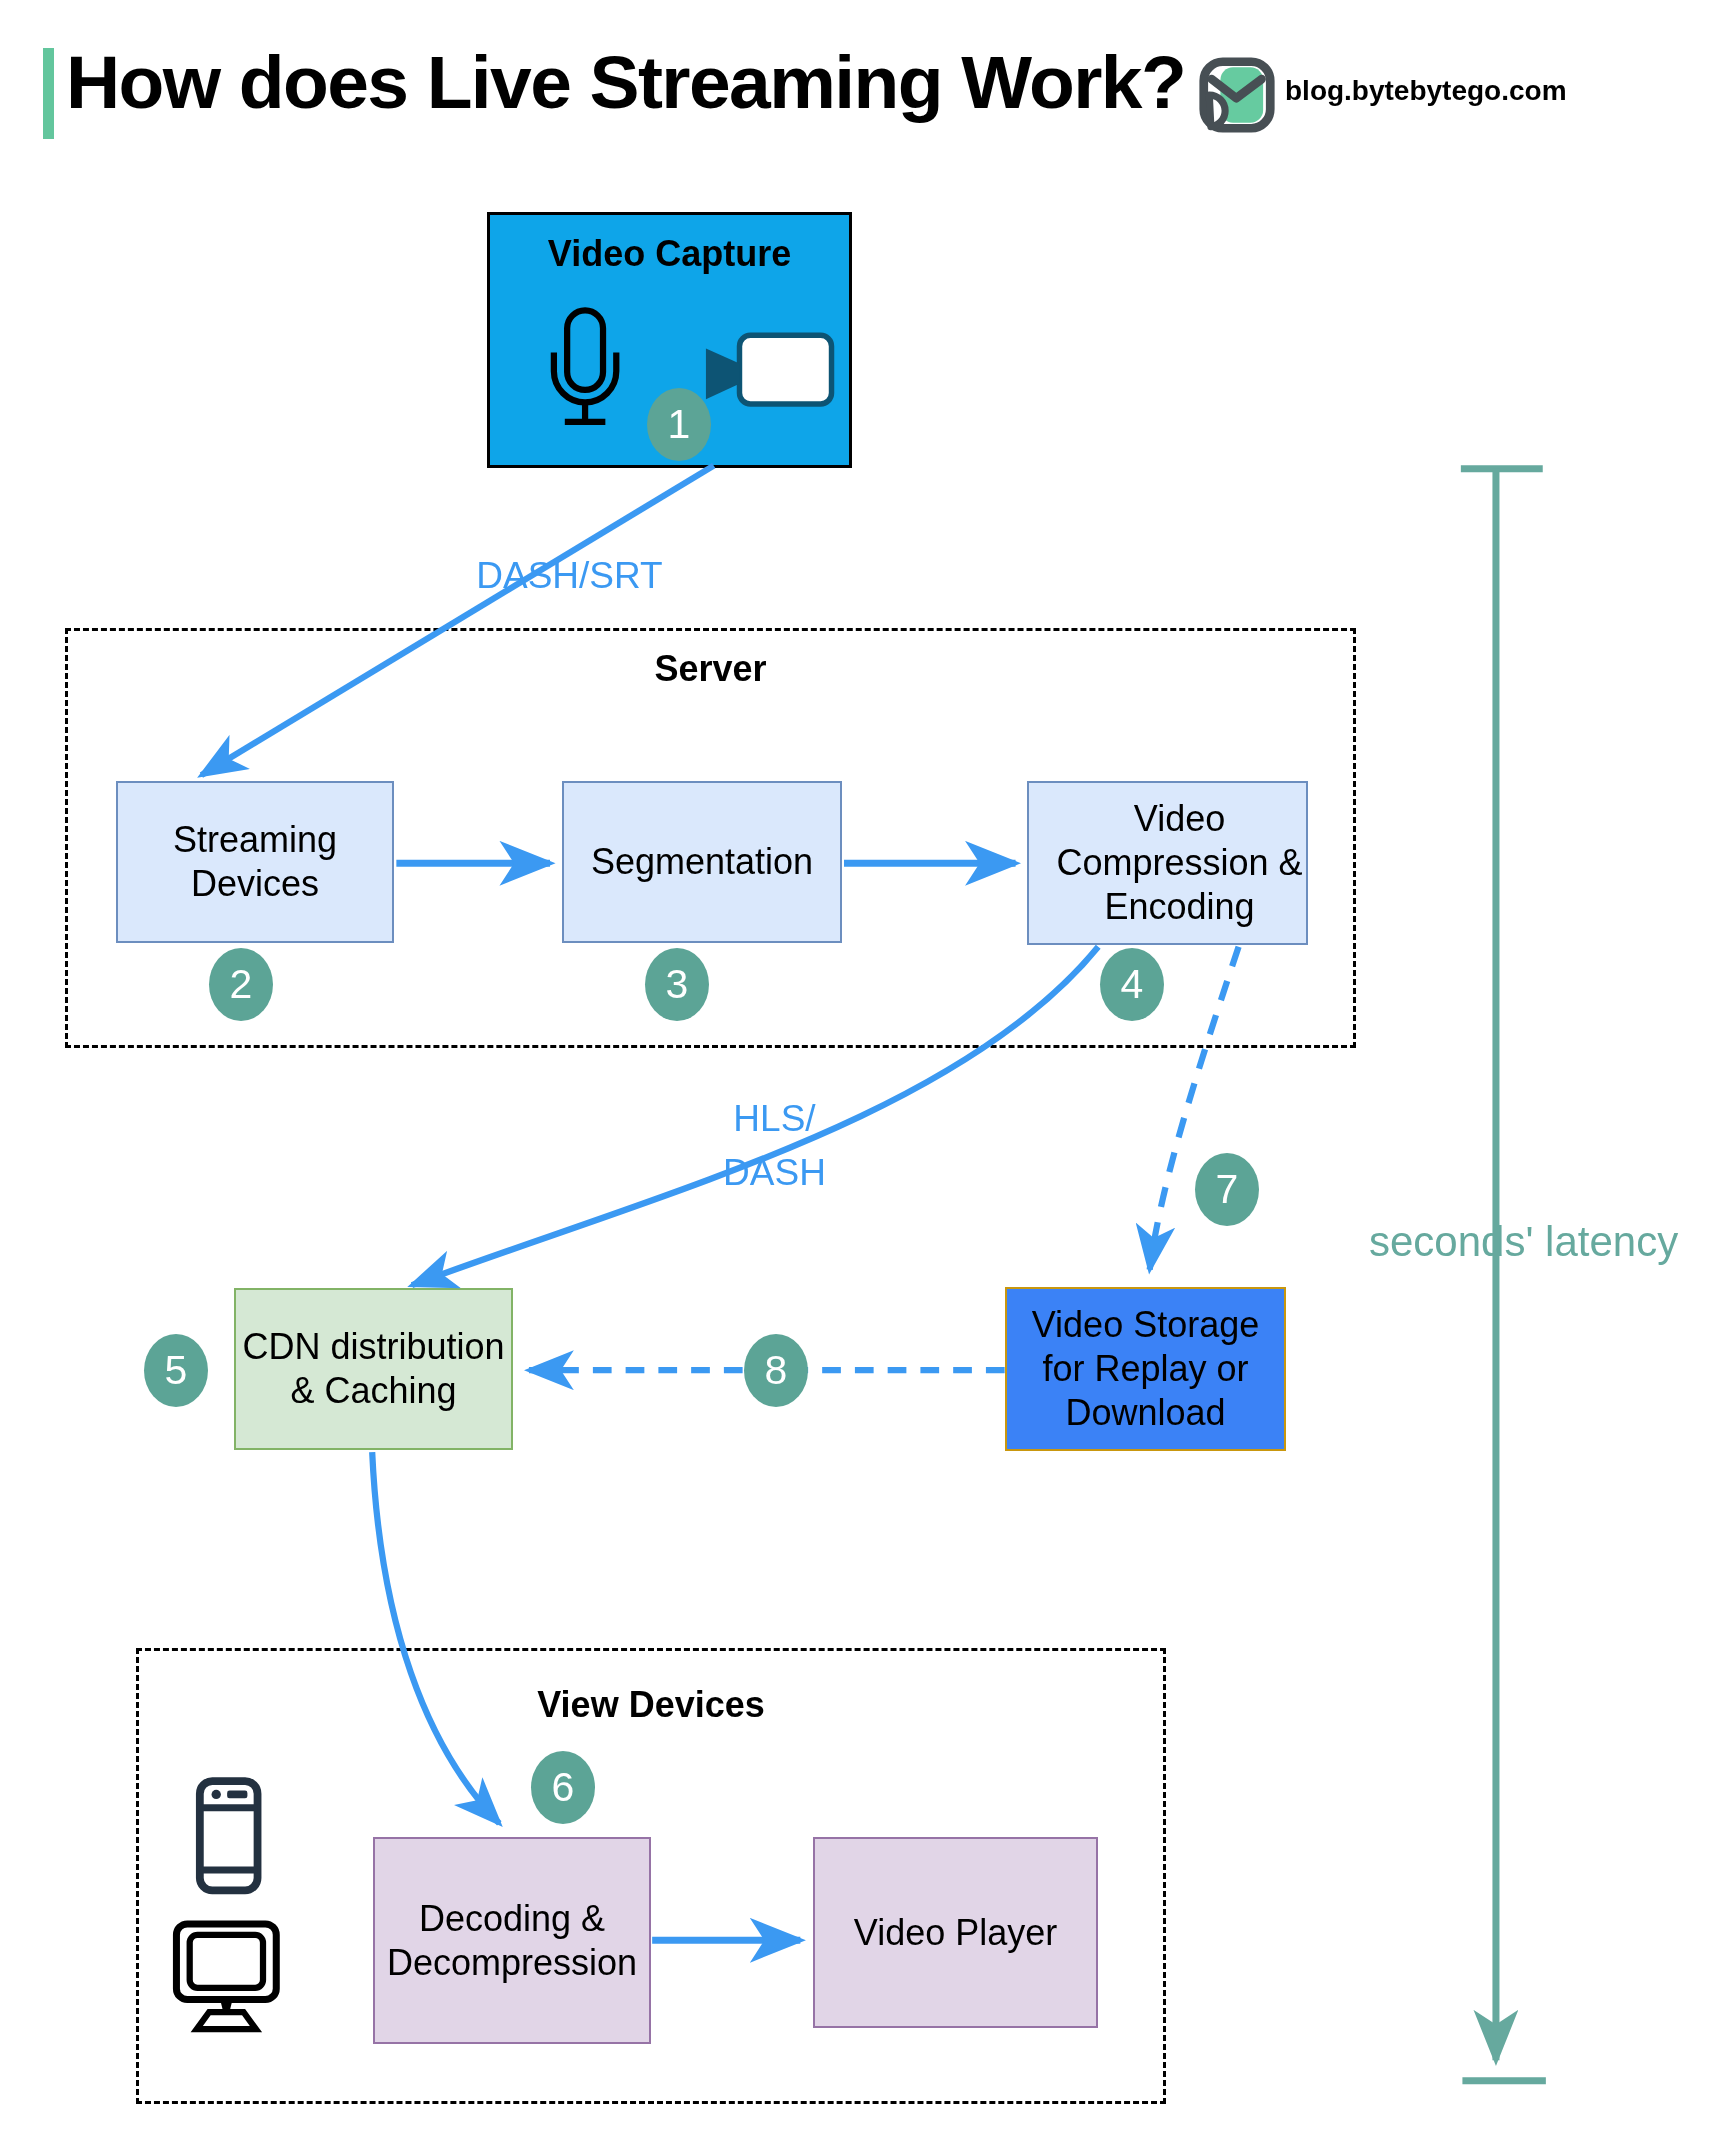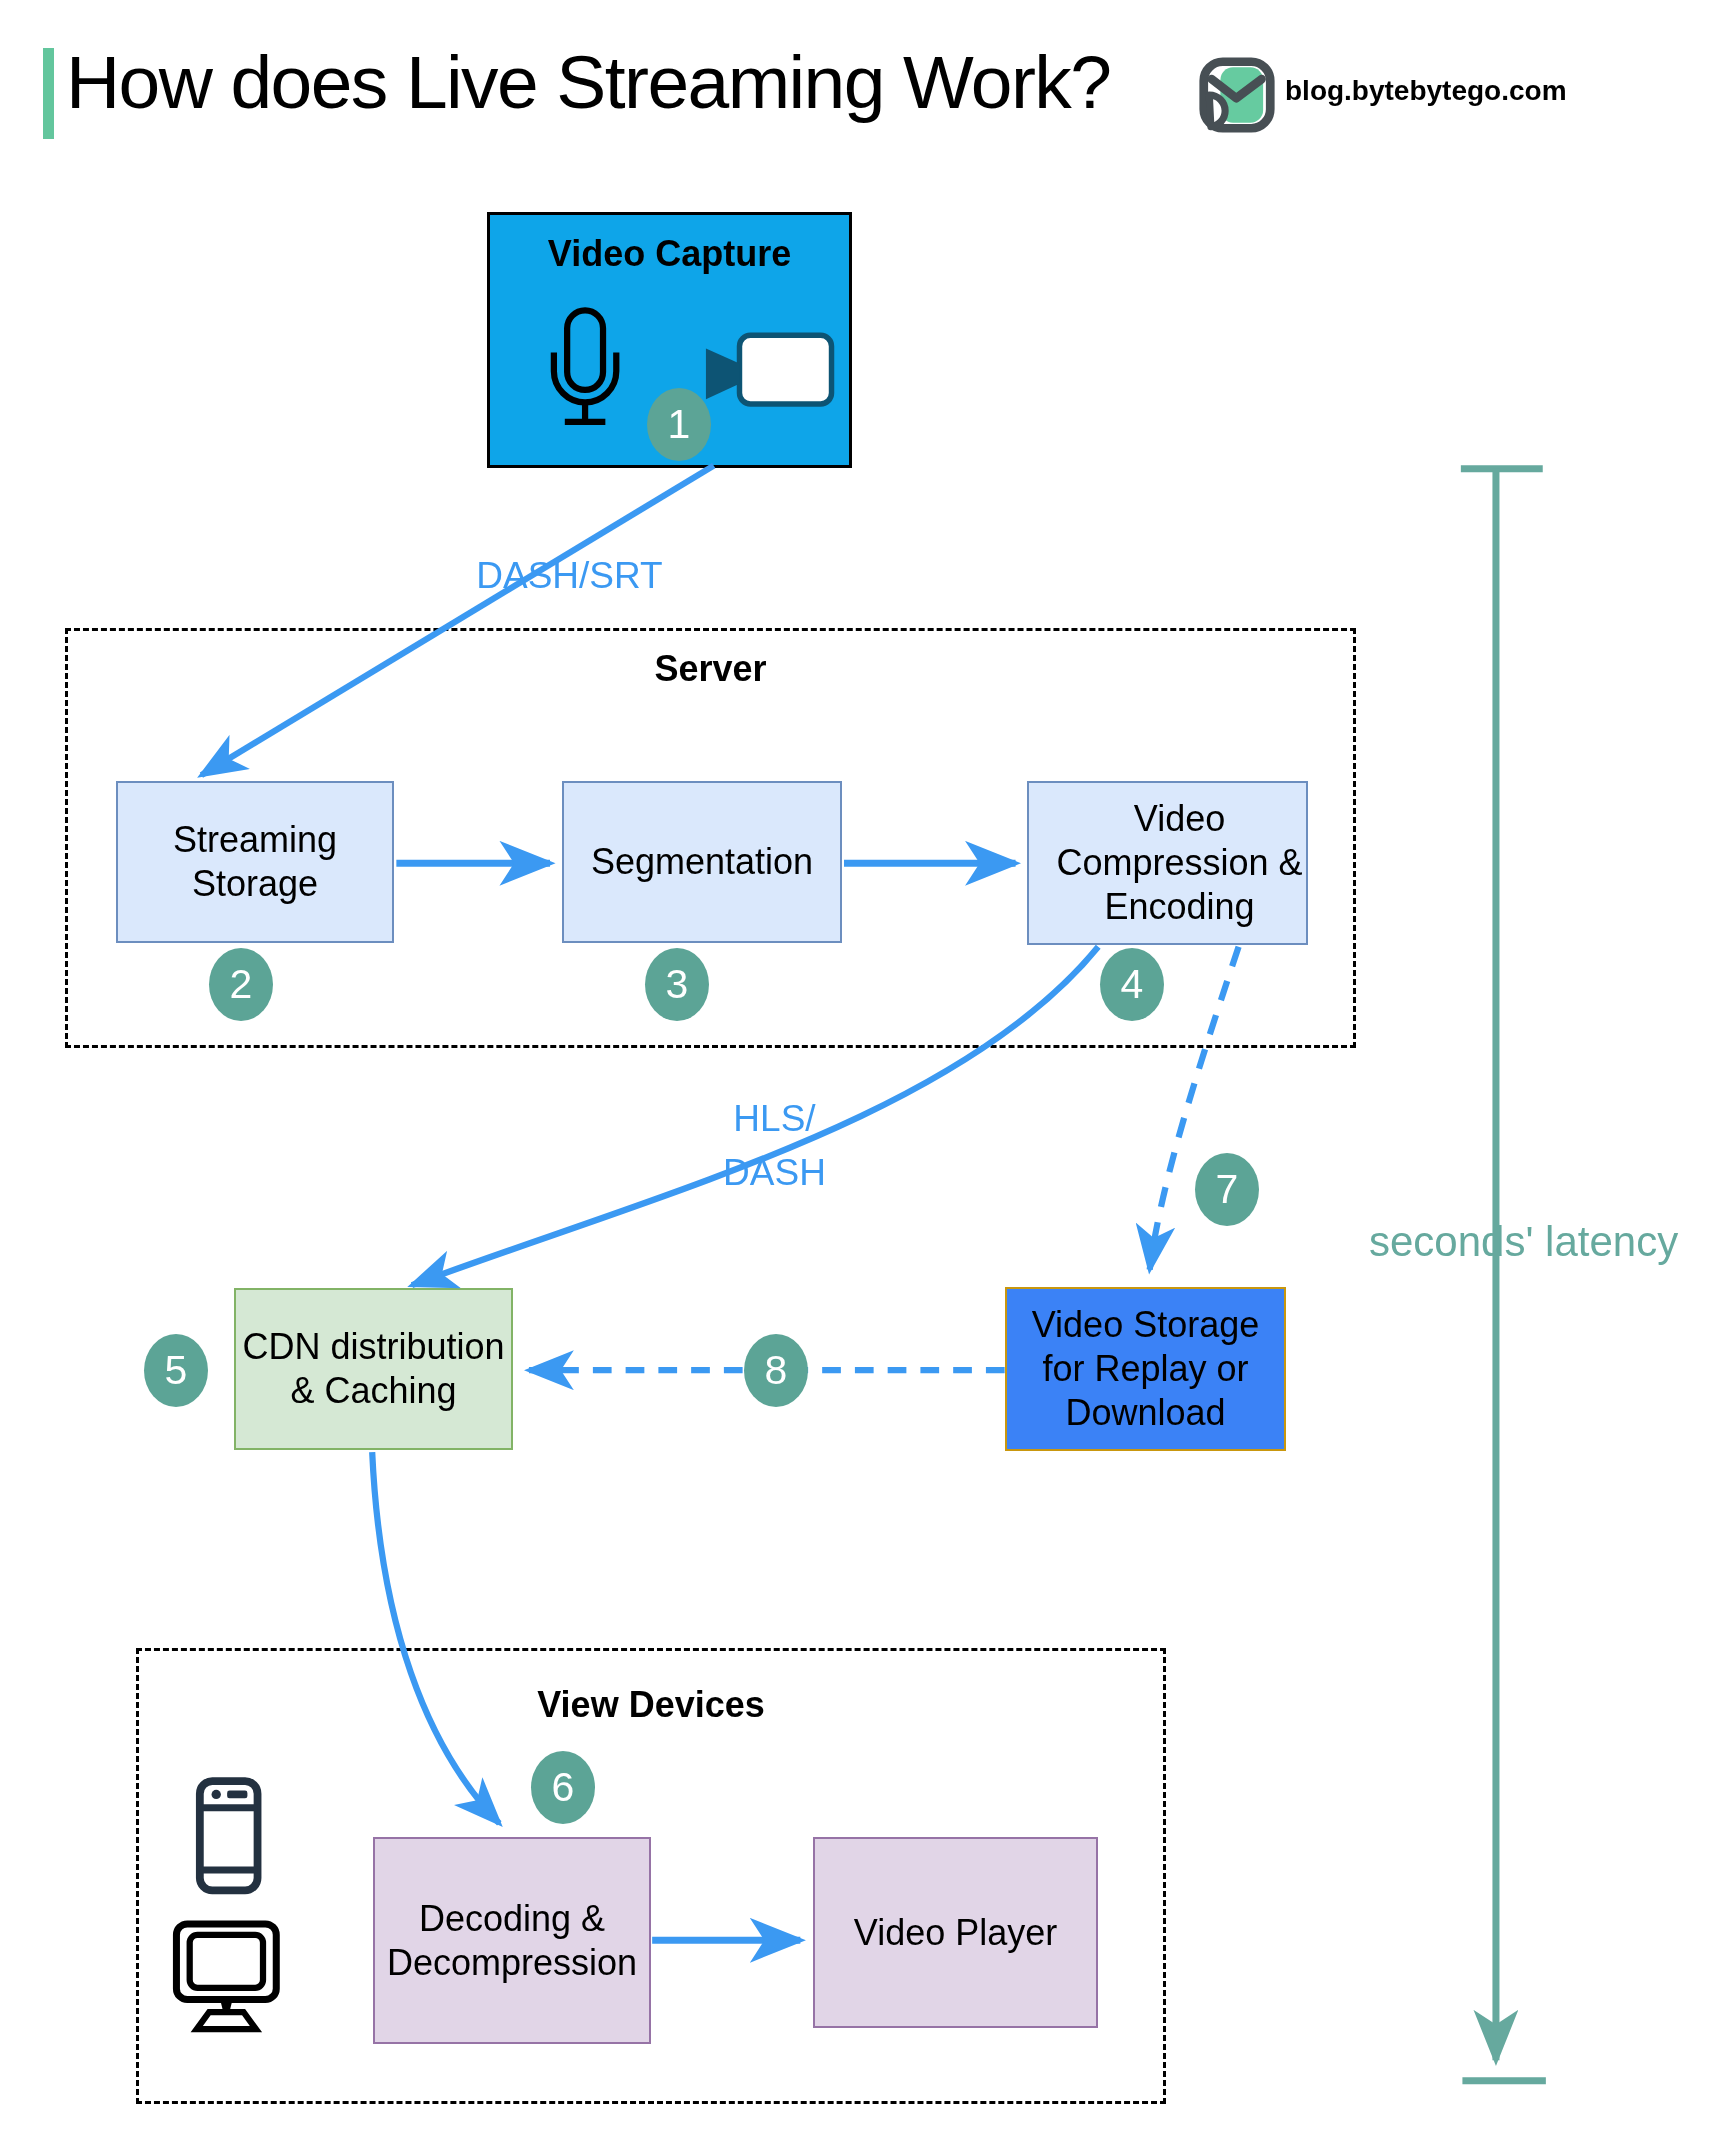--- a/index.html
+++ b/index.html
@@ -1,20 +1,20 @@
 <!DOCTYPE html>
 <html style="font-size:12.5px"><head>
 <meta charset="utf-8">
 <style>
   html,body{margin:0;padding:0;background:#ffffff;}
   body{width:1734px;height:2129px;position:relative;font-family:"Liberation Sans",sans-serif;color:#000;}
   .abs{position:absolute;}
   
   .accent-bar{left:43px;top:48px;width:11px;height:91px;background:#63C69D;}
-  .page-title{left:66px;top:39px;font-size:75px;font-weight:400;letter-spacing:-1.6px;white-space:nowrap;}
+  .page-title{left:66px;top:39px;font-size:75px;font-weight:700;letter-spacing:-1.6px;white-space:nowrap;}
   .site{left:1285px;top:75px;font-size:28px;font-weight:700;white-space:nowrap;}
   
   .node{display:flex;align-items:center;justify-content:center;text-align:center;
         font-size:36px;line-height:1.22;white-space:pre-line;box-sizing:border-box;}
   .blue-node{background:#DAE8FC;border:2.3px solid #6C8EBF;}
   .green-node{background:#D5E8D4;border:2.3px solid #82B366;}
   .orange-node{background:#3b82f6;border:2.3px solid #C9970E;}
   .purple-node{background:#E1D5E7;border:2.3px solid #9673A6;}
   .plain-node{background:#0ea5e9;border:3.1px solid #000;}
   
@@ -44,21 +44,21 @@
 
 <div class="abs node plain-node" style="left:487px;top:212px;width:365px;height:256px;align-items:flex-start;padding-top:17px;font-weight:700;">
   <span>Video Capture</span>
 </div>
 
 <div class="abs dashed-group" style="left:65px;top:628px;width:1291px;height:420px;">
   <div class="group-title" style="top:17px;">Server</div>
 </div>
 
 <div class="abs node blue-node" style="left:116px;top:781px;width:278px;height:162px;">Streaming
-Storage</div>
+Devices</div>
 <div class="abs node blue-node" style="left:562px;top:781px;width:280px;height:162px;">Segmentation</div>
 <div class="abs node blue-node" style="left:1027px;top:781px;width:281px;height:164px;padding-left:24px;">Video
 Compression &amp;
 Encoding</div>
 
 <div class="abs node green-node" style="left:234px;top:1288px;width:279px;height:162px;">CDN distribution
 &amp; Caching</div>
 <div class="abs node orange-node" style="left:1005px;top:1287px;width:281px;height:164px;">Video Storage
 for Replay or
 Download</div>

